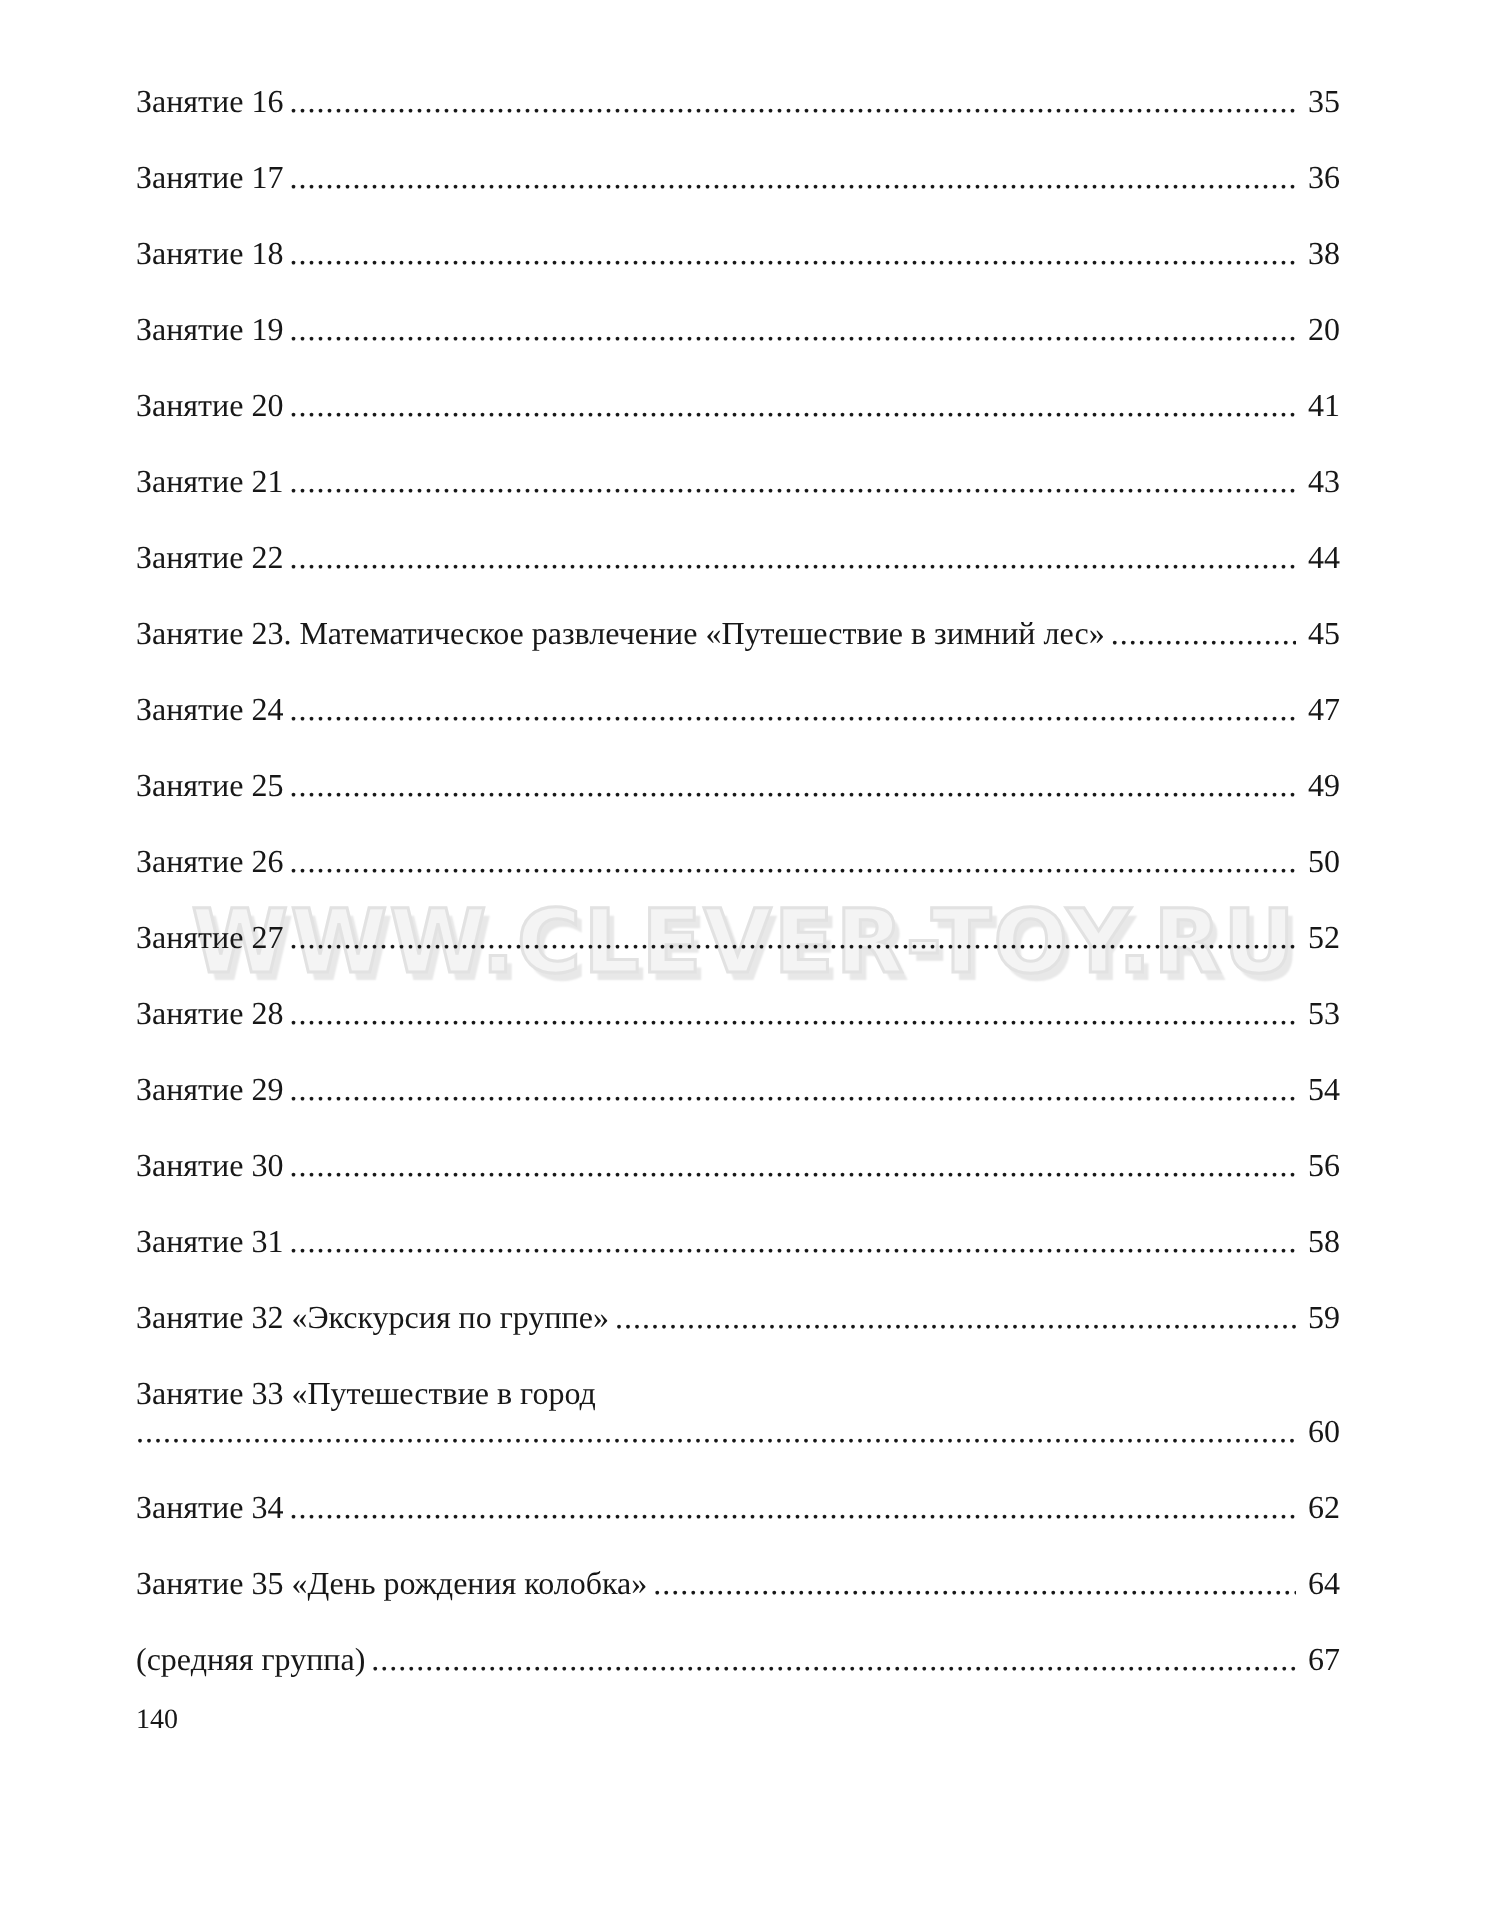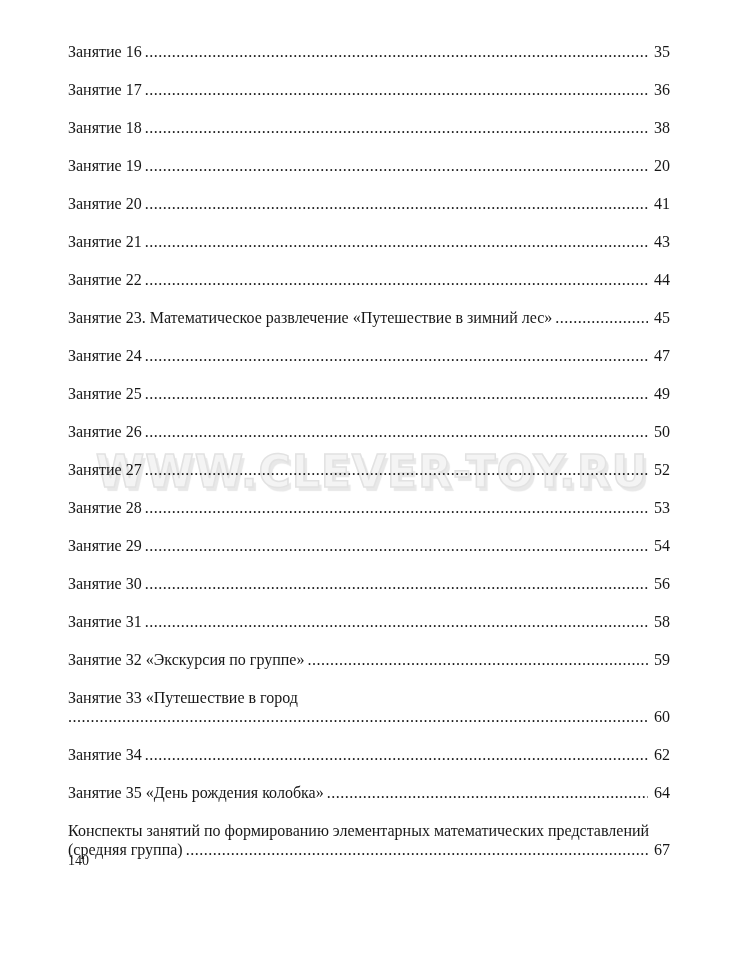--- a/index.html
+++ b/index.html
@@ -218,21 +218,20 @@
         </div>
       </div>
       <div class="toc-entry">
         <div class="toc-row">
           <span class="toc-title">Занятие 35 «День рождения колобка»</span>
           <span class="leader">............................................................................................................................................................................................................................................................................................................</span>
           <span class="toc-page">64</span>
         </div>
       </div>
       <div class="toc-entry">
-        <div class="toc-line-plain">Конспекты занятий по формированию элементарных математических представлений</div>
         <div class="toc-row">
           <span class="toc-title">(средняя группа)</span>
           <span class="leader">............................................................................................................................................................................................................................................................................................................</span>
           <span class="toc-page">67</span>
         </div>
       </div>
     </div>
 
   <div class="footer-num">140</div>
 </div>

